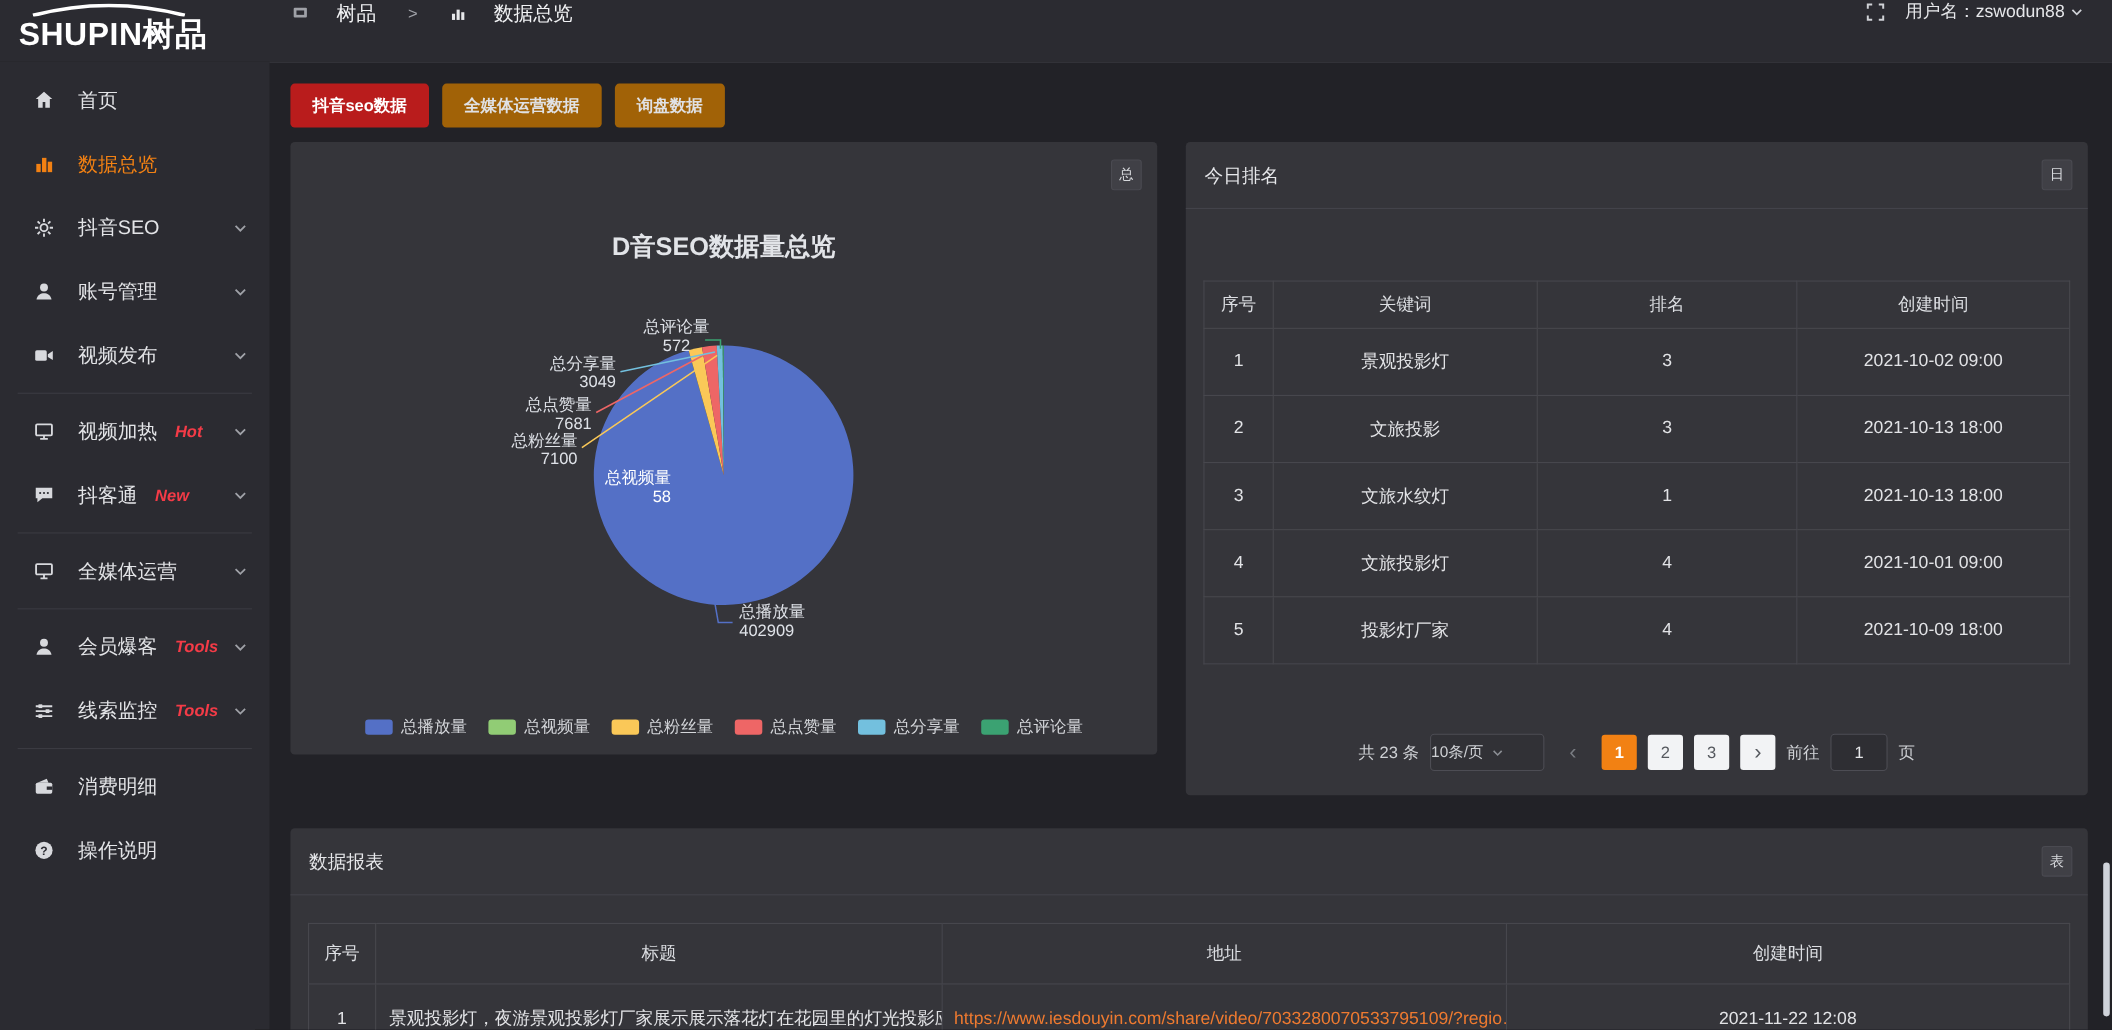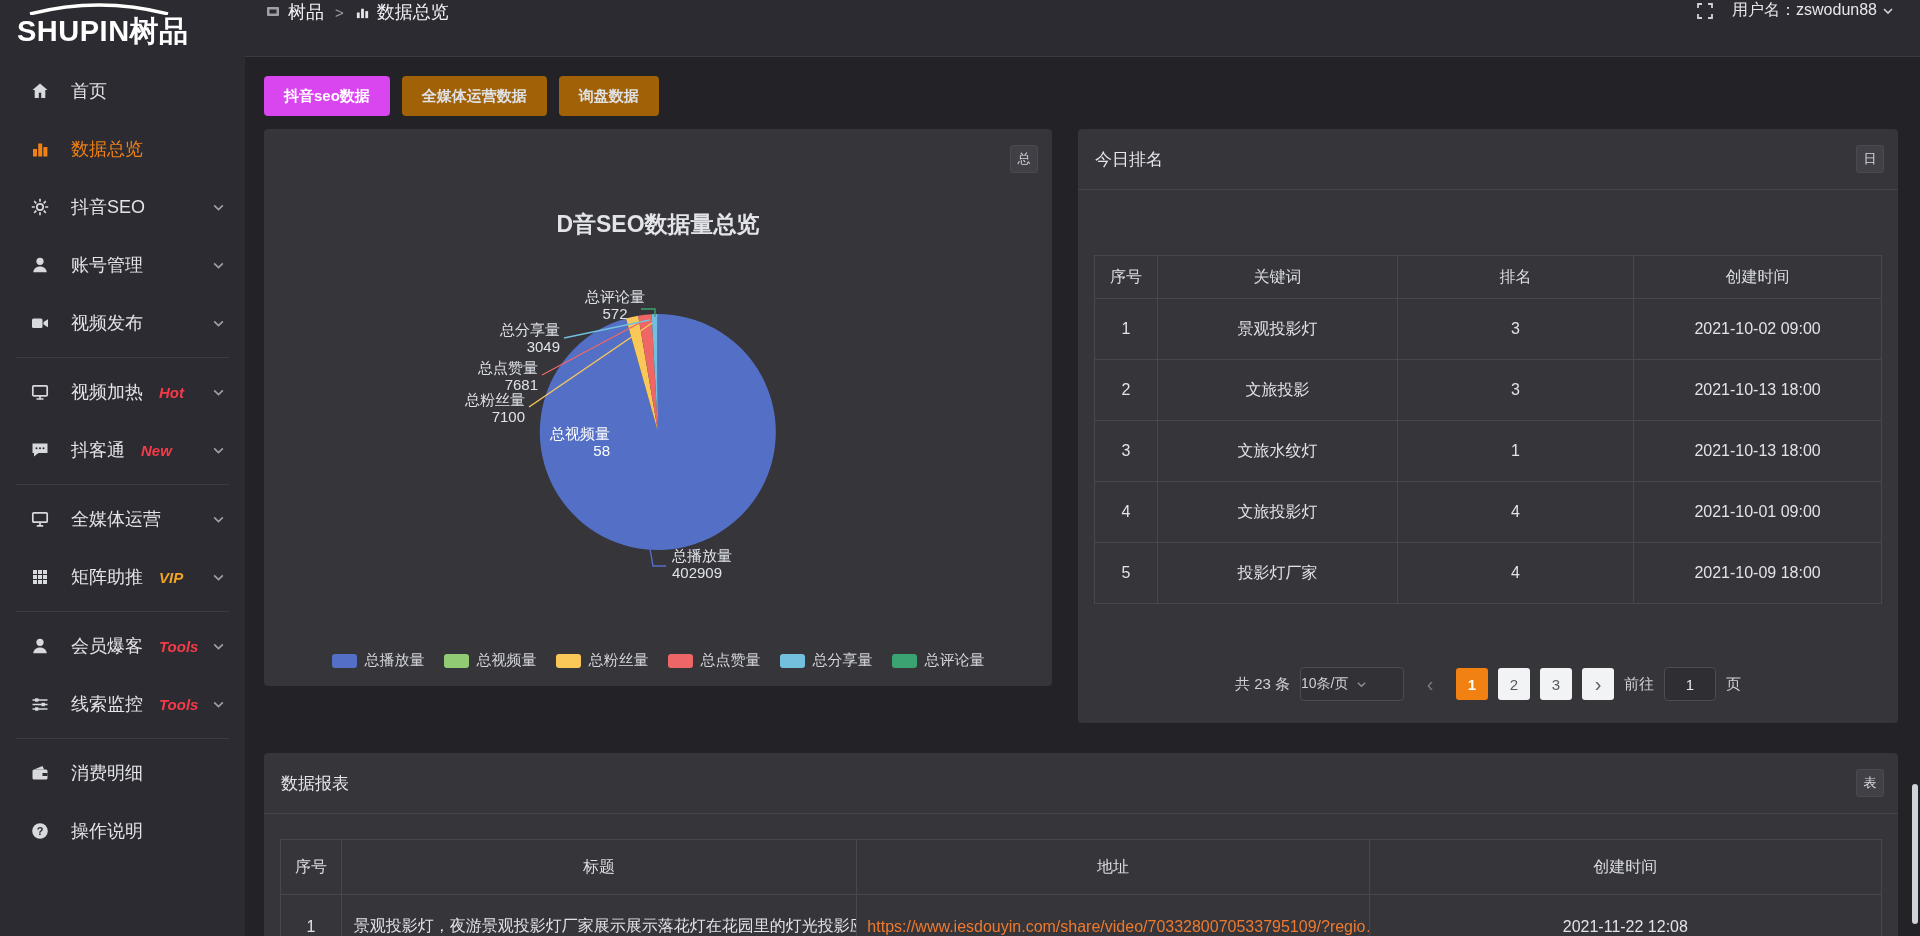--- a/index.html
+++ b/index.html
@@ -6,21 +6,21 @@
   body{width:1920px;height:936px;position:relative;overflow:hidden;
        background:#222227;color:#e2e3e6;
        font-family:"Liberation Sans","DejaVu Sans",sans-serif;}
   
   .topbar{position:absolute;top:0;left:0;right:0;height:56px;background:#2b2b31;
           display:flex;align-items:flex-start;z-index:6}
   .logo{width:245px;height:56px;position:relative;flex:0 0 auto}
   .logo-text{position:absolute;left:17px;top:12px;font-size:29px;font-weight:800;
              color:#fff;letter-spacing:.5px;white-space:nowrap}
   .logo-arc{position:absolute;left:24px;top:3px}
-  .crumbs{display:flex;align-items:center;gap:7px;margin-left:20px;font-size:18px;color:#f2f3f5}
+  .crumbs{display:flex;align-items:center;gap:25px;margin-left:20px;font-size:18px;color:#f2f3f5}
   .crumb-sep{color:#9fa1a7;font-size:15px;margin:0 4px}
   .topbar-right{margin-left:auto;display:flex;align-items:center;gap:18px;
                 padding-right:26px;font-size:16px;color:#e6e7ea}
   .user-chip{display:flex;align-items:center;gap:5px;cursor:pointer}
   .hdr-divider{position:absolute;left:245px;right:0;top:56px;height:1px;background:#3a3a41;z-index:5}
   
   .sidebar{position:absolute;top:56px;left:0;bottom:0;width:245px;background:#2b2b31;
            padding-top:6px;box-sizing:border-box;z-index:4}
   .side-item{height:58px;display:flex;align-items:center;padding:0 20px 0 30px;
              font-size:18px;color:#e3e4e7;cursor:pointer}
@@ -31,21 +31,21 @@
   .side-badge{font-style:italic;font-weight:bold;font-size:15px;margin-left:16px}
   .side-chevron{margin-left:auto;display:flex}
   .side-divider{height:1px;background:#3b3b42;margin:5px 16px}
   
   .main{position:absolute;left:245px;top:57px;right:0;bottom:0;overflow:hidden;
         padding:19px 22px 0 19px;box-sizing:border-box}
   .tabs{display:flex;gap:12px;margin-bottom:13px}
   .tab-btn{height:40px;padding:0 20px;border:none;border-radius:4px;background:#a16207;
            color:#e0e1e4;font-size:15px;font-weight:bold;cursor:pointer;
            font-family:inherit}
-  .tab-btn.active{background:#d946ef;color:#fff}
+  .tab-btn.active{background:#b91c1c;color:#fff}
   .panels{display:flex;gap:26px}
   .panel{background:#35353a;border-radius:4px;position:relative;box-sizing:border-box}
   .panel-hd{height:61px;display:flex;align-items:center;padding:0 17px;
             border-bottom:1px solid #43434a;font-size:17px;color:#e6e7ea;box-sizing:border-box}
   .corner-btn{position:absolute;right:14px;top:16px;width:28px;height:28px;border-radius:3px;
               background:#404046;border:1px solid #4a4a51;color:#d7d9dd;font-size:13px;
               display:flex;align-items:center;justify-content:center;cursor:pointer;box-sizing:border-box}
   .panel-left{width:788px;height:557px}
   .panel-right{flex:1;height:594px}
   
@@ -226,42 +226,20 @@
     </div>
     <div class="side-divider"></div>
     <div class="side-item">
       <span class="s-icon">
         <svg viewBox="0 0 20 20" fill="none" stroke="currentColor" stroke-width="1.7">
           <rect x="2.8" y="3.8" width="14.4" height="9.4" rx="1"></rect>
           <path d="M10 13.2v3M6.8 16.8h6.4"></path>
         </svg>
       </span>
       <span class="s-label">全媒体运营</span>
-      <span class="side-chevron">
-        <svg width="13" height="13" viewBox="0 0 12 12" fill="none" stroke="#9fa1a7" stroke-width="1.5">
-          <path d="M2 4l4 4 4-4"></path>
-        </svg>
-      </span>
-    </div>
-    <div class="side-item">
-      <span class="s-icon">
-        <svg viewBox="0 0 20 20" fill="currentColor">
-          <rect x="3" y="3" width="4" height="4"></rect>
-          <rect x="8" y="3" width="4" height="4"></rect>
-          <rect x="13" y="3" width="4" height="4"></rect>
-          <rect x="3" y="8" width="4" height="4"></rect>
-          <rect x="8" y="8" width="4" height="4"></rect>
-          <rect x="13" y="8" width="4" height="4"></rect>
-          <rect x="3" y="13" width="4" height="4"></rect>
-          <rect x="8" y="13" width="4" height="4"></rect>
-          <rect x="13" y="13" width="4" height="4"></rect>
-        </svg>
-      </span>
-      <span class="s-label">矩阵助推</span>
-      <span class="side-badge" style="color:#f0a325">VIP</span>
       <span class="side-chevron">
         <svg width="13" height="13" viewBox="0 0 12 12" fill="none" stroke="#9fa1a7" stroke-width="1.5">
           <path d="M2 4l4 4 4-4"></path>
         </svg>
       </span>
     </div>
     <div class="side-divider"></div>
     <div class="side-item">
       <span class="s-icon">
         <svg viewBox="0 0 20 20" fill="currentColor">

